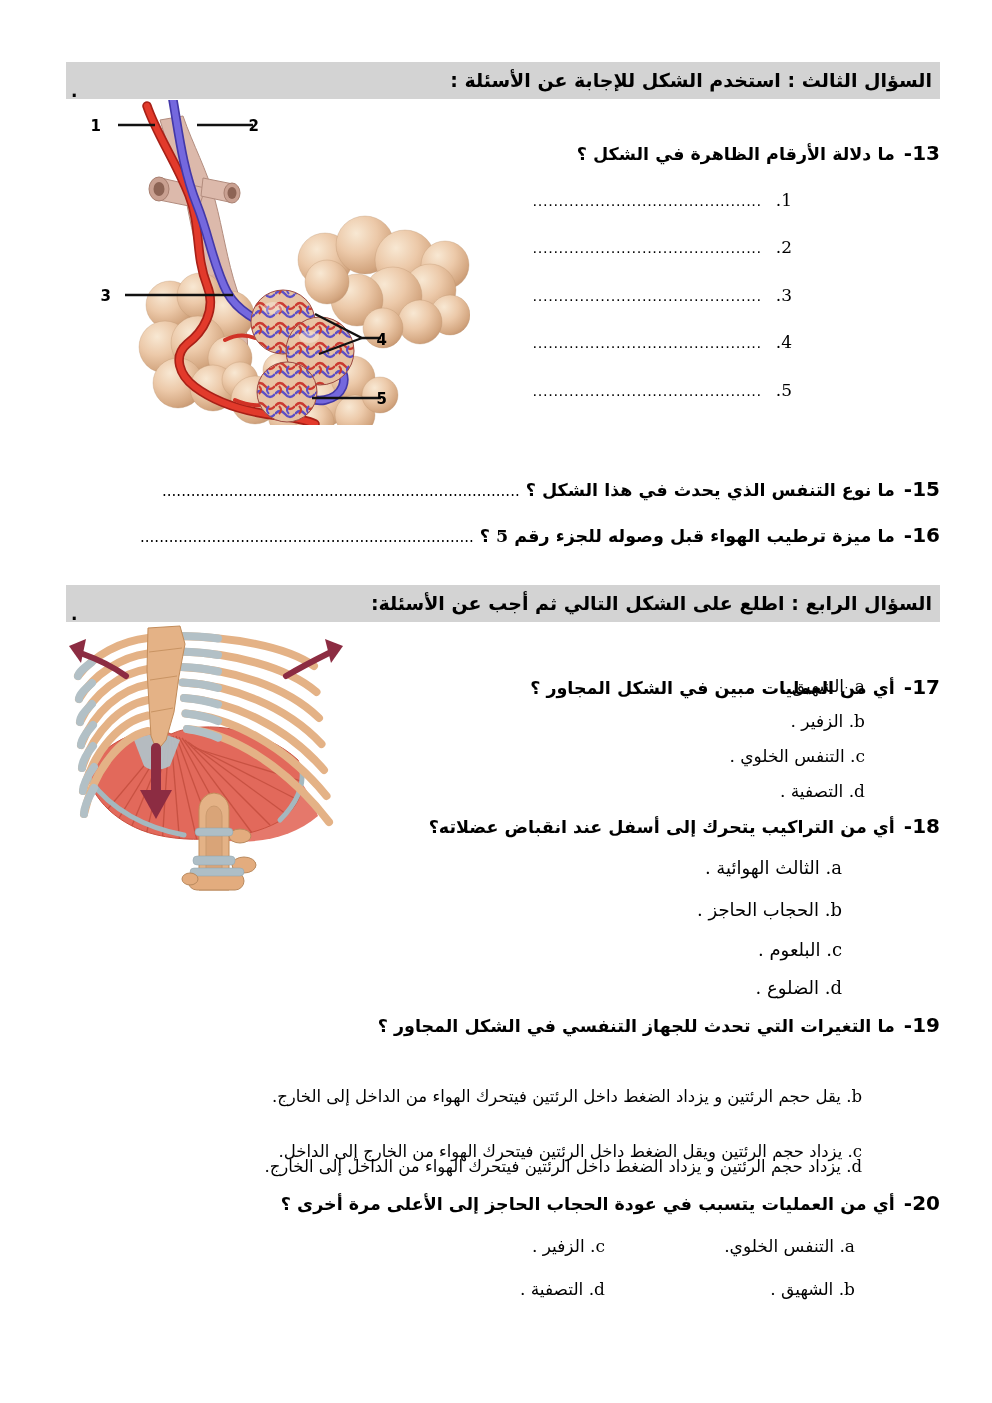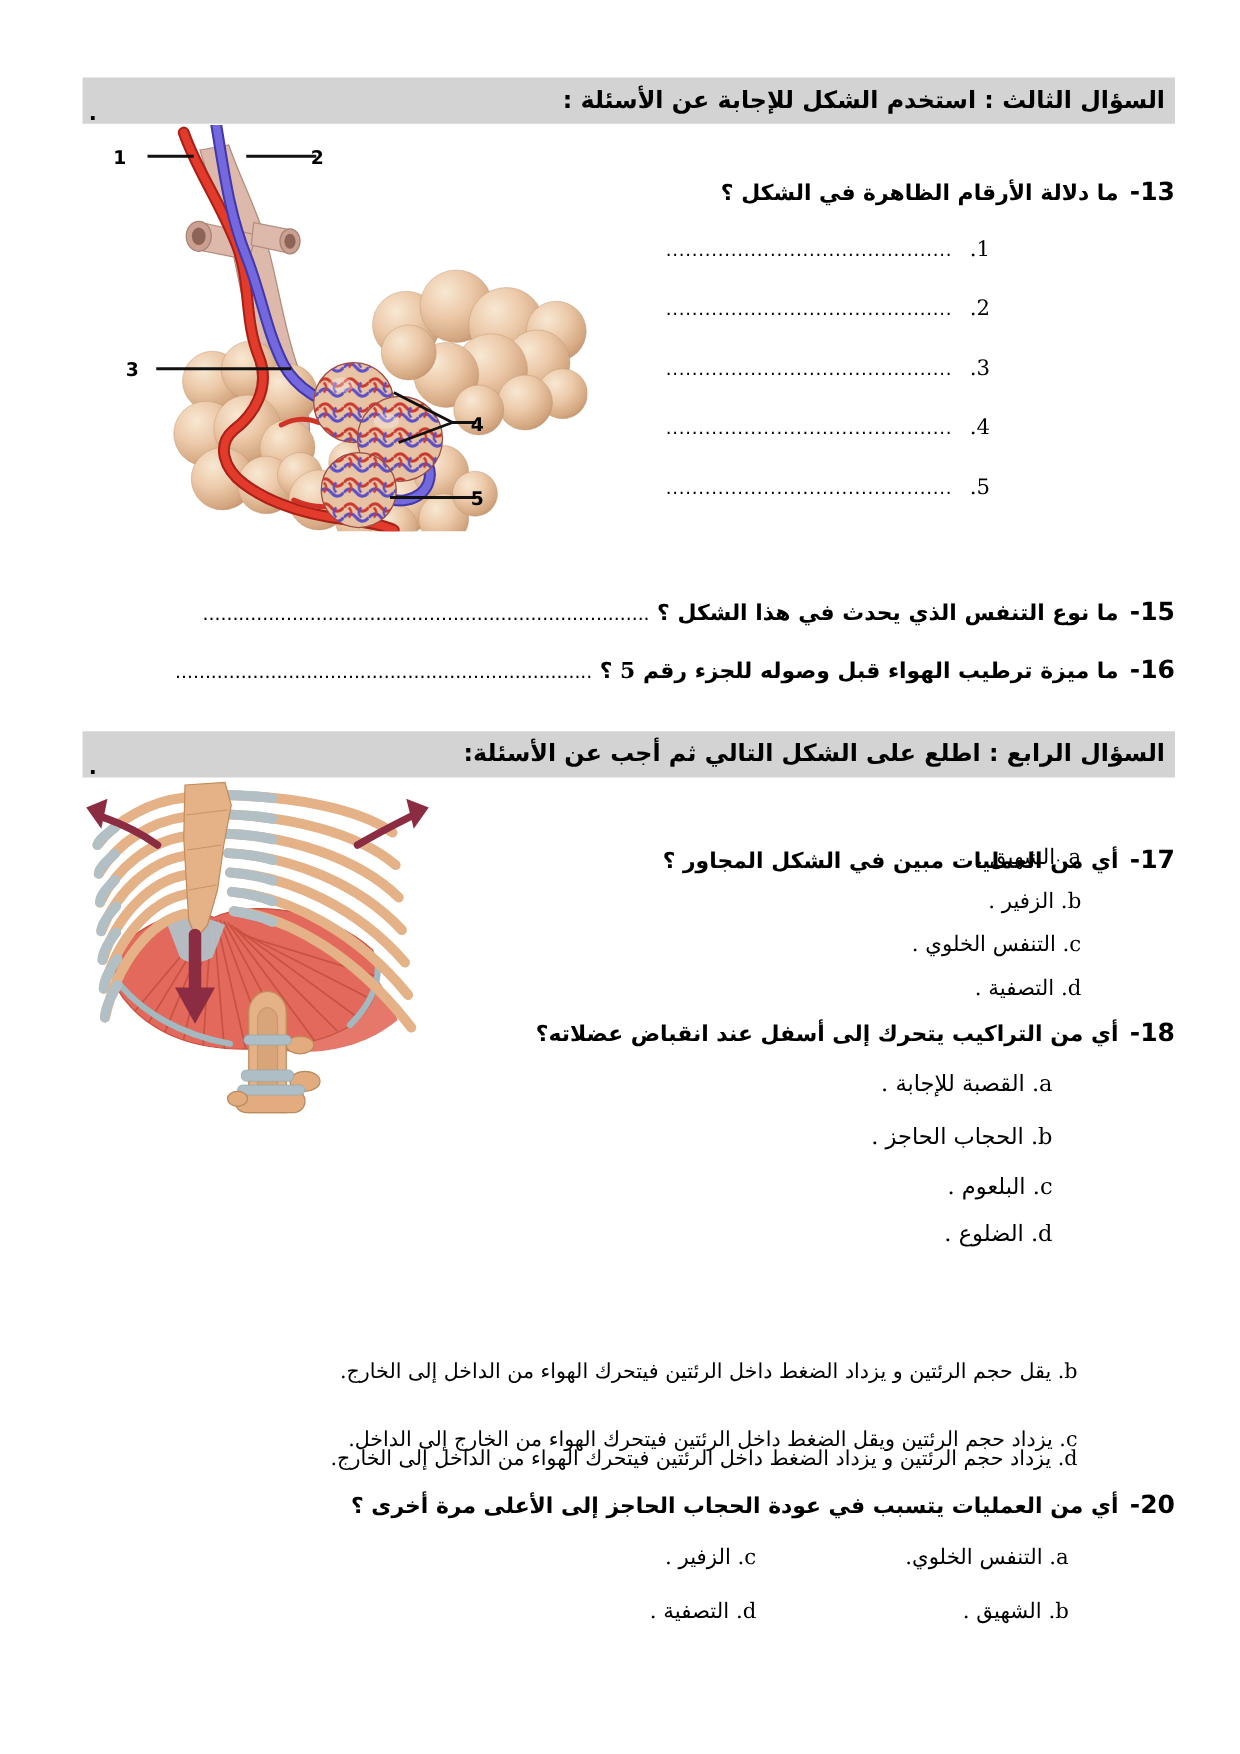--- a/index.html
+++ b/index.html
@@ -287,25 +287,28 @@
     <b class="qnum">17-</b><span class="qt">أي من العمليات مبين في الشكل المجاور ؟</span>
   </div>
   <div class="opt" style="top:674px;right:127px;">a. الشهيق .</div>
   <div class="opt" style="top:709px;right:127px;">b. الزفير .</div>
   <div class="opt" style="top:744px;right:127px;">c. التنفس الخلوي .</div>
   <div class="opt" style="top:779px;right:127px;">d. التصفية .</div>
 
   <div class="line" style="top:813px;">
     <b class="qnum">18-</b><span class="qt">أي من التراكيب يتحرك إلى أسفل عند انقباض عضلاته؟</span>
   </div>
-  <div class="opt opt18" style="top:856px;right:150px;">a. القصبة للإجابة .</div>
+  <div class="opt opt18" style="top:856px;right:150px;">a. الثالث الهوائية .</div>
   <div class="opt opt18" style="top:898px;right:150px;">b. الحجاب الحاجز .</div>
   <div class="opt opt18" style="top:938px;right:150px;">c. البلعوم .</div>
   <div class="opt opt18" style="top:976px;right:150px;">d. الضلوع .</div>
 
+  <div class="line" style="top:1012px;">
+    <b class="qnum">19-</b><span class="qt">ما التغيرات التي تحدث للجهاز التنفسي في الشكل المجاور ؟</span>
+  </div>
   <div class="opt opt19" style="top:1085px;right:130px;">b. يقل حجم الرئتين و يزداد  الضغط داخل الرئتين  فيتحرك الهواء من الداخل  إلى الخارج.</div>
   <div class="opt opt19" style="top:1120px;right:130px;margin-top:20px;">c. يزداد  حجم الرئتين ويقل الضغط داخل الرئتين  فيتحرك الهواء من الخارج إلى الداخل.</div>
   <div class="opt opt19" style="top:1155px;right:130px;">d. يزداد  حجم الرئتين و يزداد الضغط داخل الرئتين  فيتحرك الهواء من الداخل  إلى الخارج.</div>
 
   <div class="line" style="top:1190px;">
     <b class="qnum">20-</b><span class="qt">أي من العمليات يتسبب في عودة الحجاب الحاجز إلى الأعلى مرة أخرى ؟</span>
   </div>
   <div class="opt" style="top:1234px;right:137px;text-align:center;">a. التنفس الخلوي.</div>
   <div class="opt" style="top:1234px;right:387px;">c. الزفير .</div>
   <div class="opt" style="top:1277px;right:137px;">b. الشهيق .</div>

